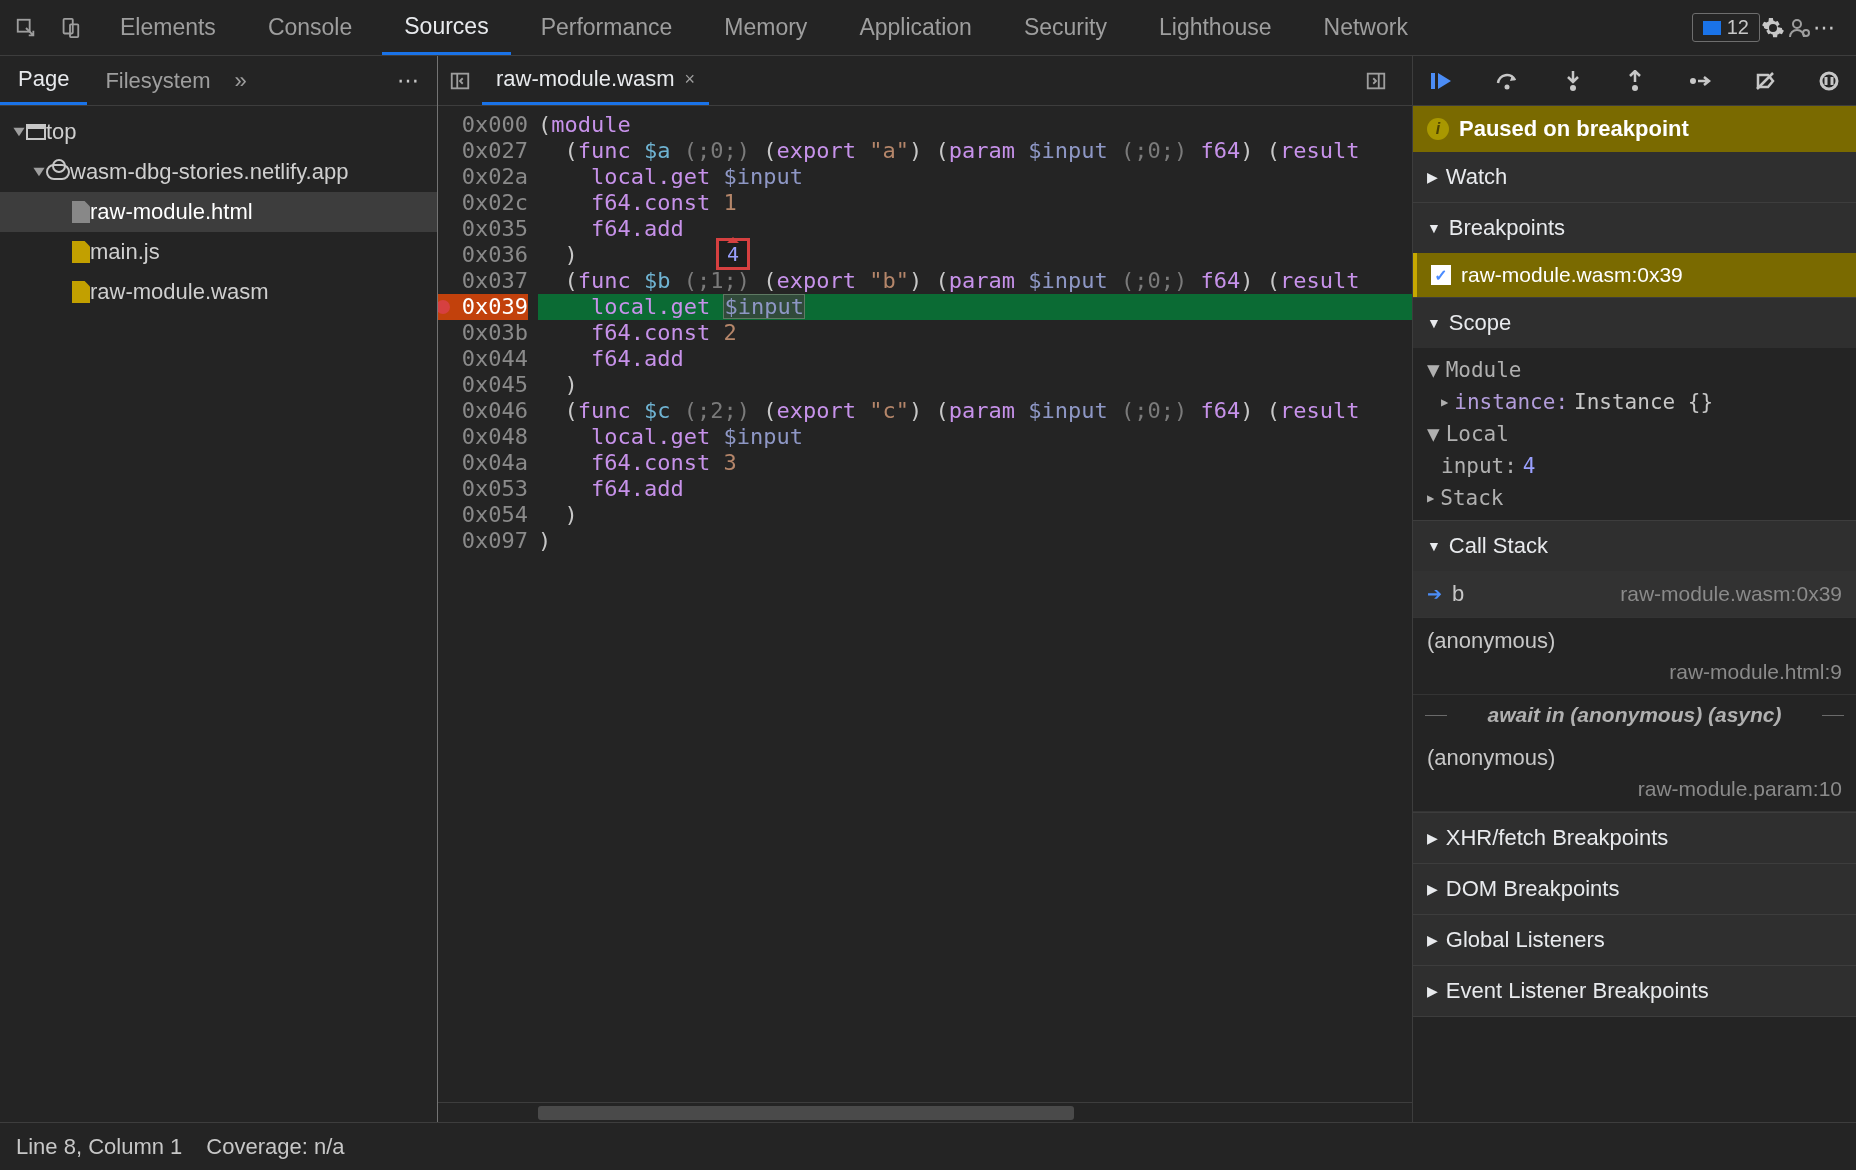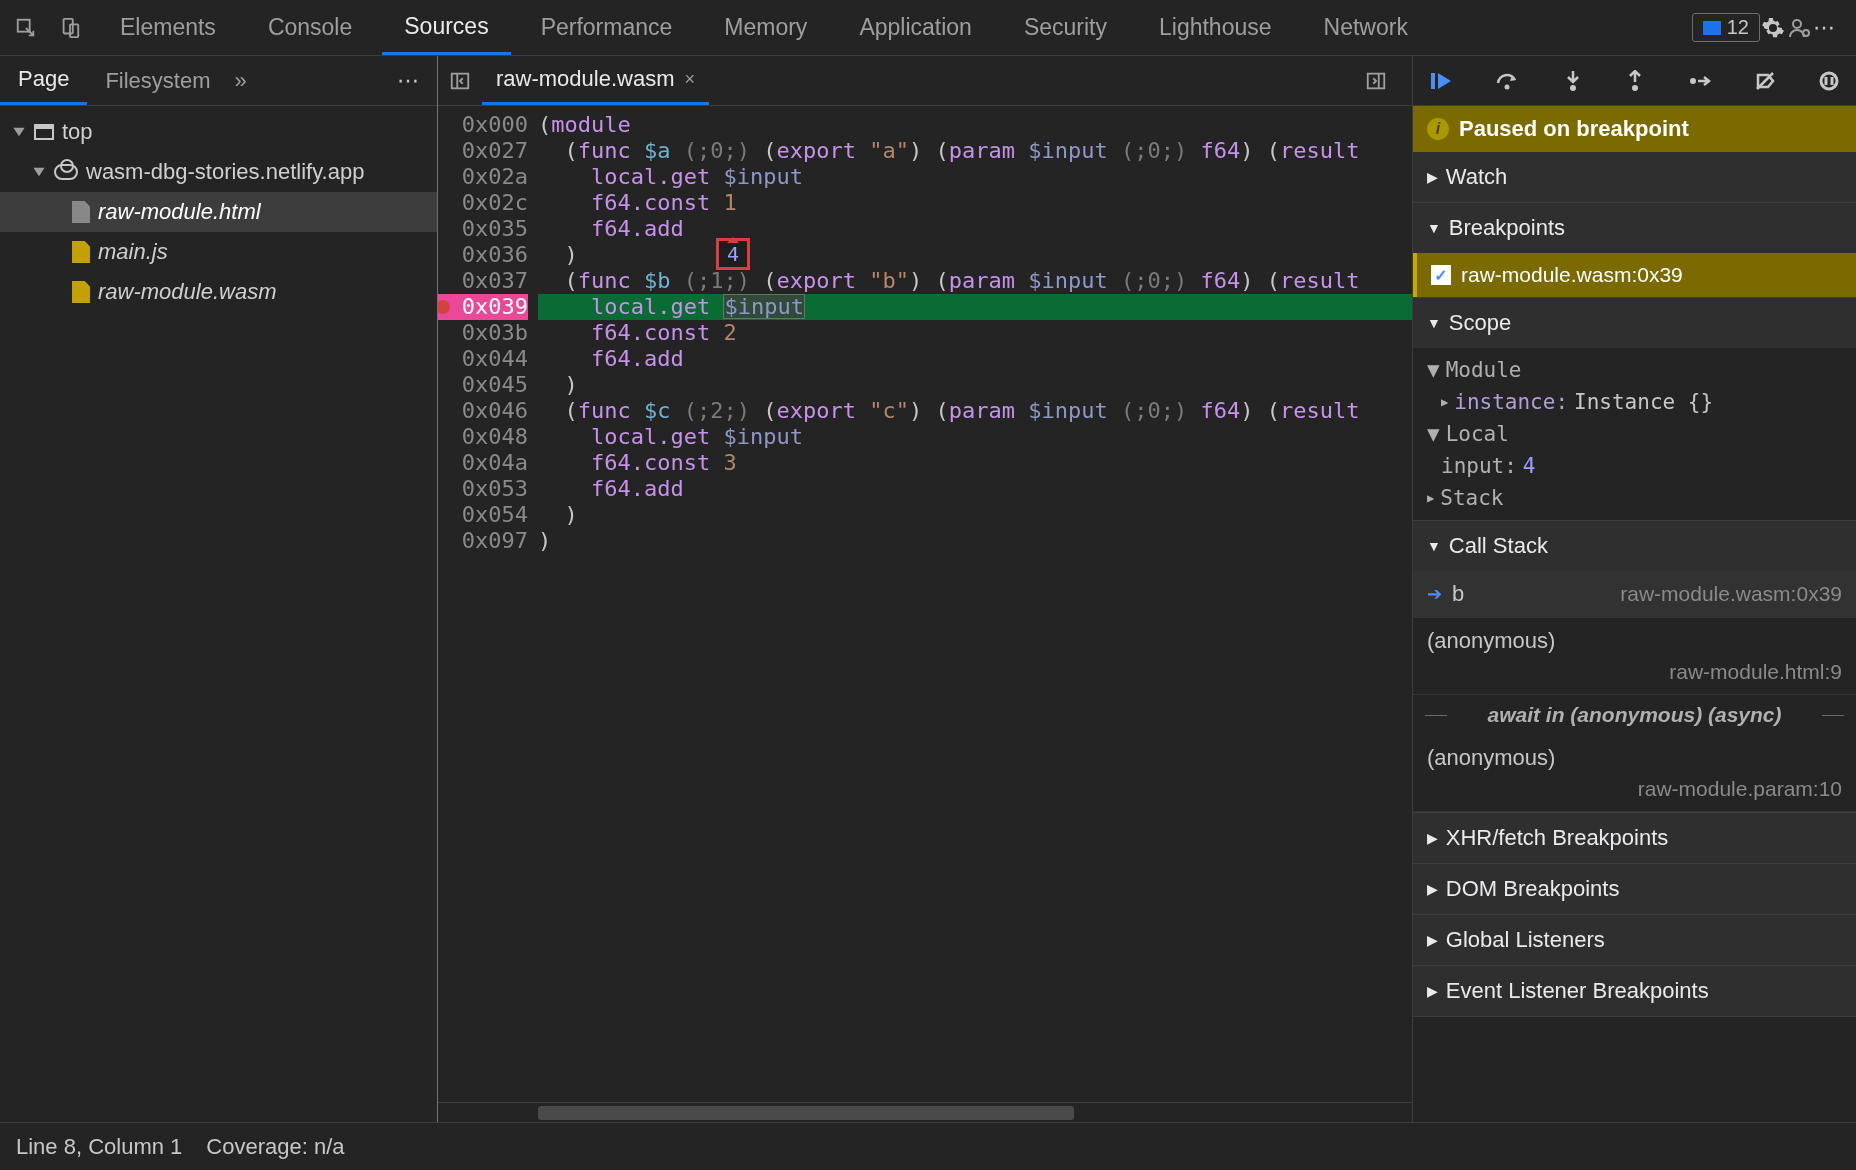--- a/index.html
+++ b/index.html
@@ -74,24 +74,24 @@
   color:#9e9e9e;
   font-size:22px;
   cursor:pointer;
 }
 .left-tab.active { color:#e8eaed; border-bottom:3px solid #1a73e8; }
 .left-tabs .chev { margin-left:6px; font-size:22px; color:#9e9e9e; }
 .left-tabs .more { margin-left:auto; margin-right:16px; }
 .tree { padding-top:6px; font-size:22px; }
 .tree-row {
   height:40px; display:flex; align-items:center;
-  padding-left:12px; gap:8px; color:#cfcfcf; cursor:pointer;text-align:right;
+  padding-left:12px; color:#cfcfcf; cursor:pointer;text-align:right;
 }
 .tree-row.indent-1{ padding-left:32px; }
-.tree-row.indent-2{ padding-left:72px;font-style:italic; }
+.tree-row.indent-2{ padding-left:72px; }
 .tree-row.sel { background:#3d3d3d; color:#fff; }
 .tri { width:14px; height:14px; display:inline-block; }
 .tri svg { width:14px; height:14px; fill:#9e9e9e; }
 .file-icon { width:18px; height:22px; background:#888; clip-path:polygon(0 0,70% 0,100% 25%,100% 100%,0 100%); }
 .file-icon.js { background:#c2a000; }
 .file-icon.wasm { background:#c2a000; }
 .win-icon { width:20px;height:16px;border:2px solid #c7c7c7;border-top:5px solid #c7c7c7; }
 .cloud { width:24px;height:16px;border:2px solid #c7c7c7;border-radius:10px; position:relative;}
 .cloud:before{content:"";position:absolute;width:10px;height:10px;border:2px solid #c7c7c7;border-radius:50%;top:-7px;left:4px;}
 
@@ -405,21 +405,21 @@
     </div>
     <div class="editor" id="editor">
       <div class="gutter" id="gutter">
           <div>0x000</div>
           <div>0x027</div>
           <div>0x02a</div>
           <div>0x02c</div>
           <div>0x035</div>
           <div>0x036</div>
           <div>0x037</div>
-          <div style="background: #ec4899; color: rgb(255, 255, 255); position: relative;"><span style="position:absolute;left:-2px;top:6px;width:14px;height:14px;border-radius:50%;background:#d64040"></span>0x039</div>
+          <div style="background: #c2410c; color: rgb(255, 255, 255); position: relative;"><span style="position:absolute;left:-2px;top:6px;width:14px;height:14px;border-radius:50%;background:#d64040"></span>0x039</div>
           <div>0x03b</div>
           <div>0x044</div>
           <div>0x045</div>
           <div>0x046</div>
           <div>0x048</div>
           <div>0x04a</div>
           <div>0x053</div>
           <div>0x054</div>
           <div>0x097</div>
         </div>

